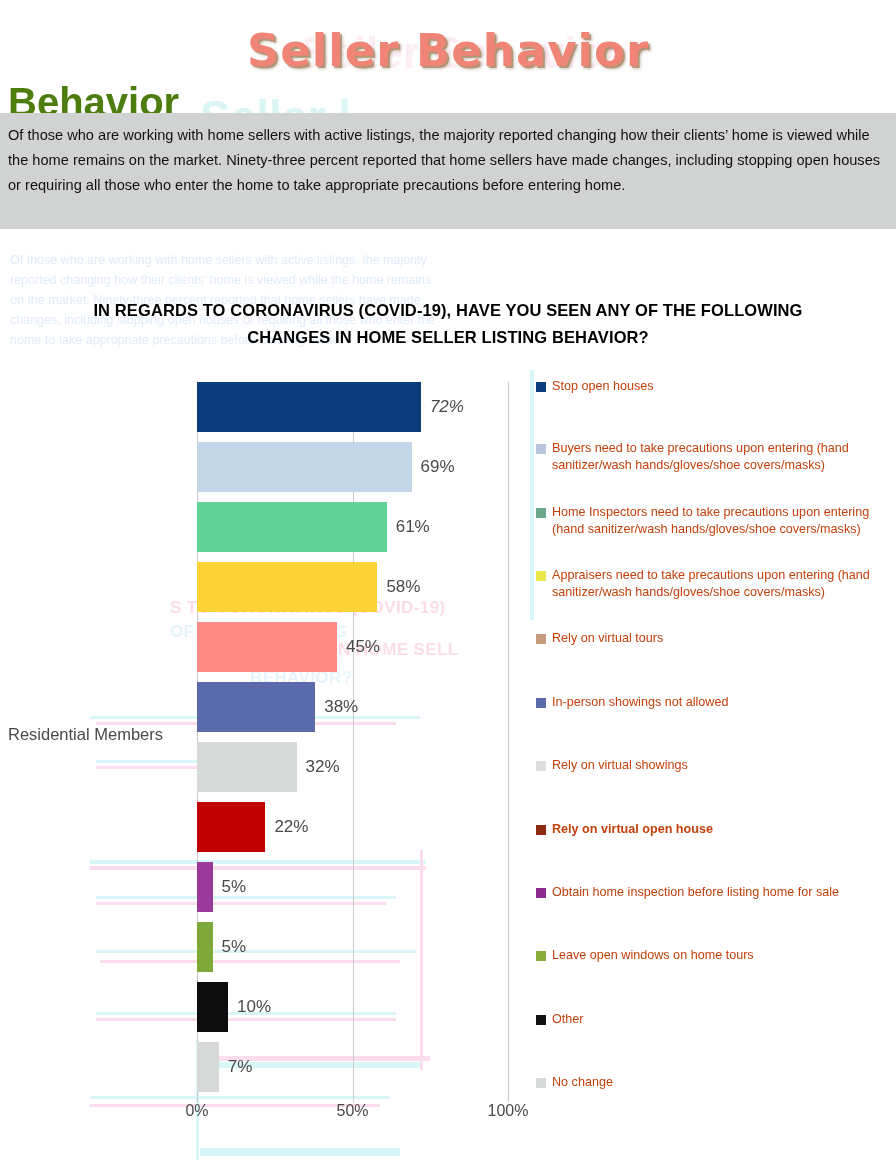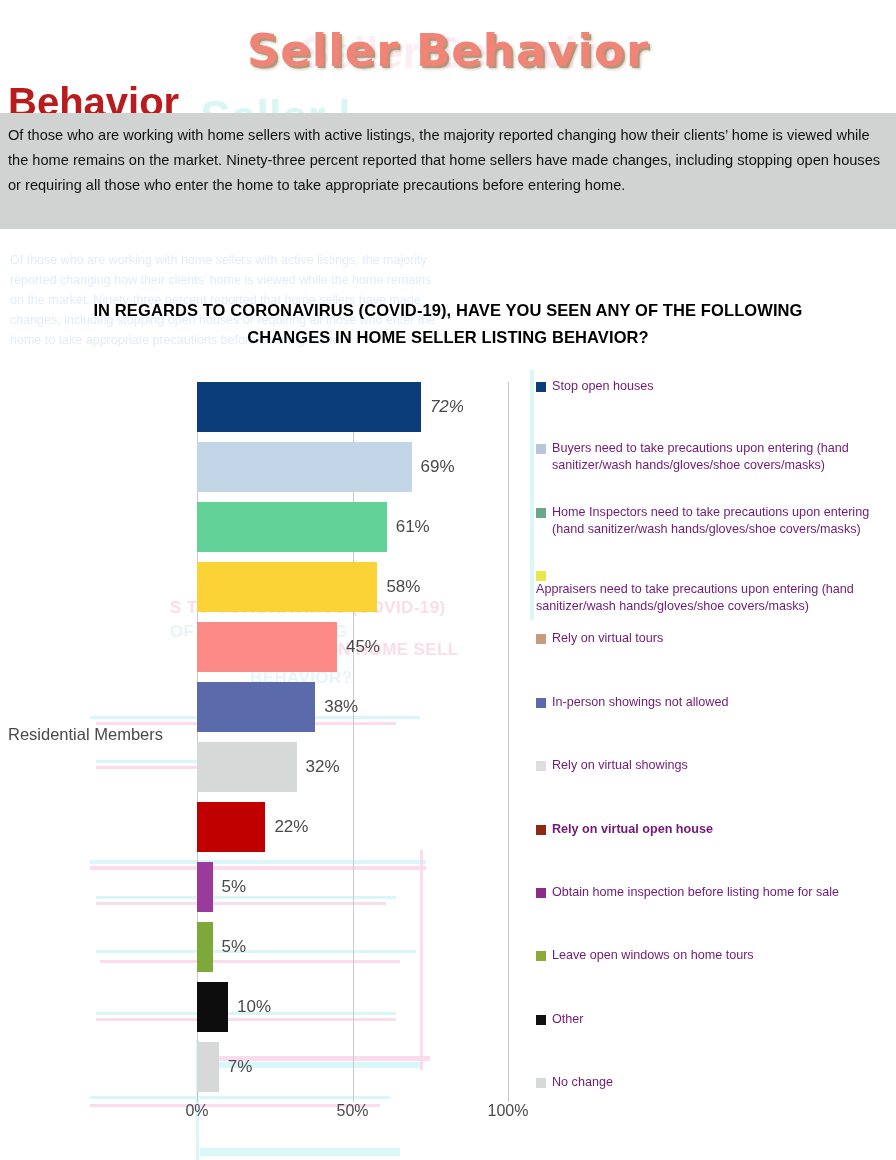--- a/index.html
+++ b/index.html
@@ -15,21 +15,21 @@
   .ghost-layer{
     position:absolute;left:0;top:0;width:896px;height:1160px;
     pointer-events:none;z-index:0;overflow:hidden;
   }
   .ghost{
     position:absolute;
     font-family:"Liberation Sans", sans-serif;
     white-space:nowrap;
     user-select:none;
   }
-  .g-title-a{left:8px;top:80px;font-size:40px;font-weight:bold;color:#b91c1c;letter-spacing:0px;}
+  .g-title-a{left:8px;top:80px;font-size:40px;font-weight:bold;color:#4d7c0f;letter-spacing:0px;}
   .g-title-c{left:200px;top:90px;font-size:46px;font-weight:bold;color:#d9f6f4;}
   .g-title-d{left:210px;top:120px;font-size:46px;font-weight:bold;color:#f8d8e8;}
   .g-title-e{left:300px;top:28px;font-size:44px;font-weight:bold;color:#fdeef6;}
   .g-body{
     color:#e2ecfa;font-size:12.5px;line-height:20px;white-space:normal;
   }
   .g-chartline{position:absolute;height:3px;background:#d9f6f8;}
   .g-chartline.pink{background:#fbdcee;}
   .g-caps{color:#fbdde9;font-weight:bold;font-size:17px;letter-spacing:.4px;}
   .g-caps2{color:#e6f4fb;font-weight:bold;font-size:17px;letter-spacing:.4px;}
@@ -94,21 +94,21 @@
     position:absolute;left:8px;top:485px;font-size:16.5px;color:#4a4a4a;
   }
 
   
   .legend{position:absolute;left:536px;top:370px;width:360px;z-index:3;}
   .legend-item{position:absolute;left:0;display:flex;align-items:flex-start;width:360px;}
   .swatch{
     width:10px;height:10px;flex:0 0 10px;margin-top:4px;margin-right:6px;
   }
   .legend-text{
-    font-size:12.6px;line-height:16.5px;color:#701a75;
+    font-size:12.6px;line-height:16.5px;color:#c2410c;
     font-family:"Liberation Sans", sans-serif;
   }
 </style>
 </head>
 <body>
 
 <div class="ghost-layer">
   <div class="ghost g-title-a">Behavior</div>
   <div class="ghost g-title-c">Seller |</div>
   <div class="ghost g-title-d">Seller |</div>
@@ -229,21 +229,21 @@
       <span class="legend-text">Stop open houses</span>
     </div>
     <div class="legend-item" style="top: 70px;">
       <span class="swatch" style="background: rgb(185, 196, 221);"></span>
       <span class="legend-text">Buyers need to take precautions upon entering (hand sanitizer/wash hands/gloves/shoe covers/masks)</span>
     </div>
     <div class="legend-item" style="top: 134px;">
       <span class="swatch" style="background: rgb(106, 168, 139);"></span>
       <span class="legend-text">Home Inspectors need to take precautions upon entering (hand sanitizer/wash hands/gloves/shoe covers/masks)</span>
     </div>
-    <div class="legend-item" style="top: 197px; flex-direction: column;">
+    <div class="legend-item" style="top: 197px;">
       <span class="swatch" style="background: rgb(232, 232, 74);"></span>
       <span class="legend-text">Appraisers need to take precautions upon entering (hand sanitizer/wash hands/gloves/shoe covers/masks)</span>
     </div>
     <div class="legend-item" style="top: 260px;">
       <span class="swatch" style="background: rgb(200, 154, 126);"></span>
       <span class="legend-text">Rely on virtual tours</span>
     </div>
     <div class="legend-item" style="top: 324px;">
       <span class="swatch" style="background: rgb(91, 106, 171);"></span>
       <span class="legend-text">In-person showings not allowed</span>

